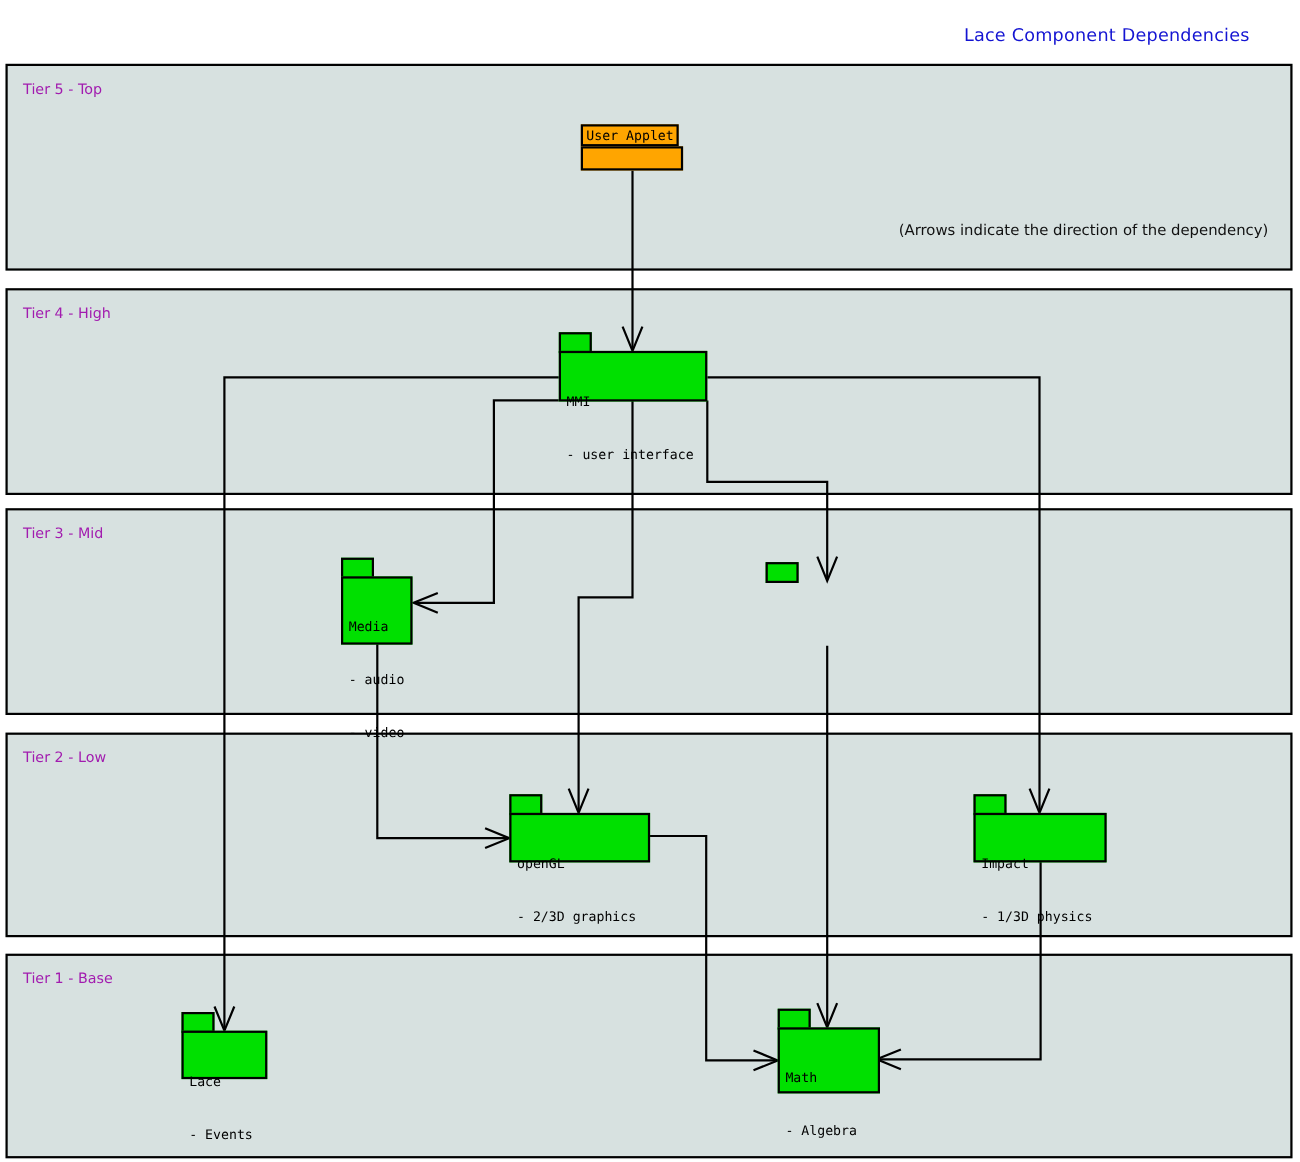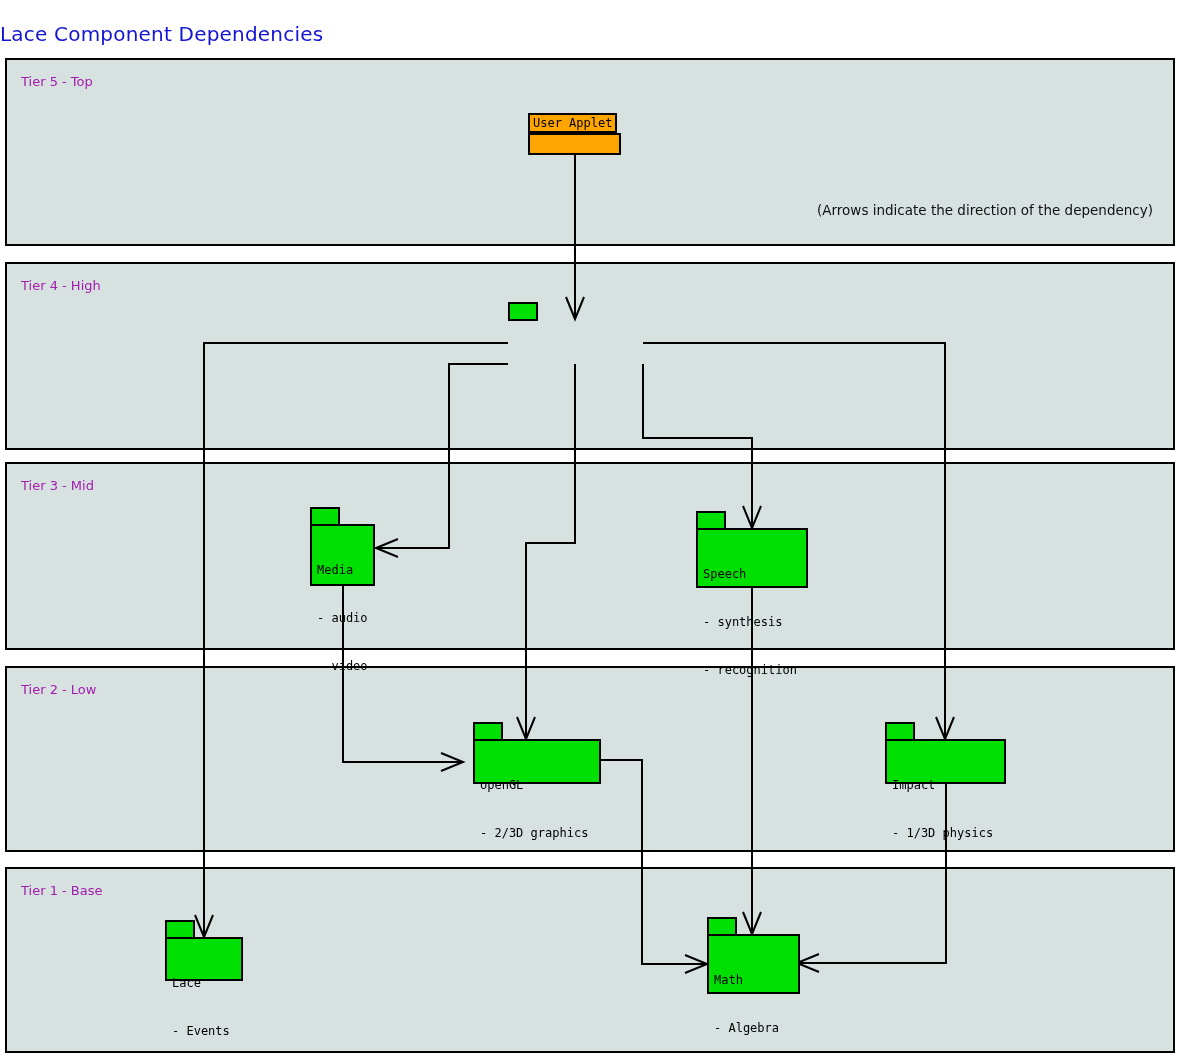--- a/index.html
+++ b/index.html
@@ -8,22 +8,22 @@
     --tier-fill:#d7e1e0;
     --title-blue:#1414d2;
     --line-black:#000000;
   }
   html,body{margin:0;padding:0;background:#ffffff;}
   body{
     width:1182px;height:1056px;position:relative;overflow:hidden;
     font-family:"DejaVu Sans","Liberation Sans",sans-serif;color:#000;
   }
   .title{
-    position:absolute;left:0;top:22px;width:1136px;text-align:left;
-    font-size:20px;color:var(--title-blue);letter-spacing:.2px;
+    position:absolute;left:0;top:22px;width:1136px;text-align:right;
+    font-size:16px;color:var(--title-blue);letter-spacing:.2px;
   }
   .tier{
     position:absolute;left:5px;width:1170px;
     background:var(--tier-fill);border:2px solid var(--line-black);
     box-sizing:border-box;
   }
   .tier-label{
     position:absolute;left:14px;top:14px;font-size:13px;color:#a21caf;
   }
   .note{
@@ -111,41 +111,40 @@
   <path d="M819,954 L797,963 L819,972"></path>
 </svg>
 
 <div class="applet" style="left:528px;top:113px;">
   <div class="label" style="width:89px;">User Applet</div>
   <div class="shell" style="width:93px;"></div>
 </div>
 
 <div class="component" style="left:508px;top:302px;">
   <div class="tab"></div>
+  <div class="body" style="width:135px;height:46px;">
+    <div>MMI</div>
+    <div>- user interface</div>
+  </div>
 </div>
 
 <div class="component" style="left:310px;top:507px;">
   <div class="tab"></div>
   <div class="body" style="width:65px;height:62px;">
     <div>Media</div>
     <div>- audio</div>
     <div>- video</div>
   </div>
 </div>
 
 <div class="component" style="left:696px;top:511px;">
   <div class="tab"></div>
-  <div class="body" style="width:112px;height:60px;">
-    <div>Speech</div>
-    <div>- synthesis</div>
-    <div>- recognition</div>
-  </div>
 </div>
 
-<div class="component" style="left:463px;top:722px;margin-left:10px;">
+<div class="component" style="left:463px;top:722px;">
   <div class="tab"></div>
   <div class="body" style="width:128px;height:45px;">
     <div>openGL</div>
     <div>- 2/3D graphics</div>
   </div>
 </div>
 
 <div class="component" style="left:885px;top:722px;">
   <div class="tab"></div>
   <div class="body" style="width:121px;height:45px;">

